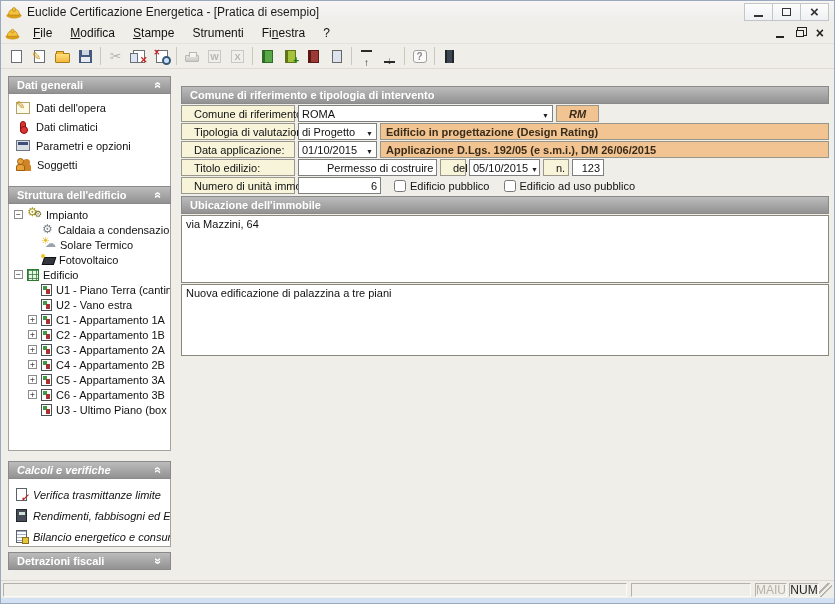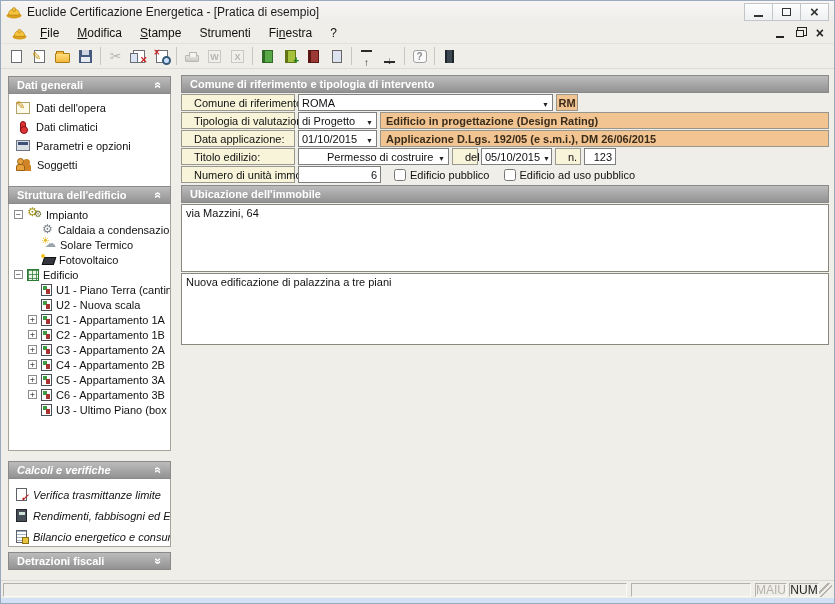--- a/index.html
+++ b/index.html
@@ -10,21 +10,21 @@
   
   .titlebar{height:22px;background:linear-gradient(#f7f6f4,#efedea);display:flex;align-items:center;padding-left:5px;flex:none;}
   .titlebar .title{font-size:12px;color:#1a1a1a;margin-left:5px;white-space:nowrap;}
   .winbtns{margin-left:auto;display:flex;margin-right:5px;}
   .wbtn{width:29px;height:18px;border:1px solid #c2c6ca;background:linear-gradient(#fdfdfd,#eef0f2);display:flex;align-items:center;justify-content:center;margin-left:-1px;}
   .glyph-min{width:9px;height:2px;background:#333;margin-top:8px;}
   .glyph-max{width:9px;height:8px;border:1px solid #333;}
   .wbtn.close::before{content:"×";font-size:15px;font-weight:bold;color:#333;line-height:12px;}
 
   
-  .menubar{height:21px;display:flex;align-items:center;padding-left:11px;flex:none;border-bottom:1px solid #e4e2dc;}
+  .menubar{height:21px;display:flex;align-items:center;padding-left:4px;flex:none;border-bottom:1px solid #e4e2dc;}
   .menu-items{display:flex;align-items:center;margin-left:4px;}
   .menu-item{font-size:12px;color:#111;padding:2px 9px;white-space:nowrap;}
   .mdi{margin-left:auto;display:flex;align-items:center;gap:12px;padding-right:10px;}
   .mdi-min{width:8px;height:2px;background:#222;margin-top:7px;}
   .mdi-restore{width:8px;height:7px;border:1px solid #222;background:#f0efe9;box-shadow:2px -2px 0 0 #f0efe9,2px -2px 0 1px #222;}
   .mdi-close::before{content:"×";font-size:14px;font-weight:bold;color:#222;line-height:10px;}
 
   
   .toolbar{height:25px;display:flex;align-items:center;padding:0 4px;flex:none;border-bottom:1px solid #dddbd4;}
   .tb-btn{width:23px;height:21px;display:flex;align-items:center;justify-content:center;flex:none;}
@@ -116,31 +116,31 @@
   .ti-suncloud::after{content:"☁";position:absolute;left:4px;top:-1px;font-size:11px;color:#9aa3ac;}
   .ti-solar{width:14px;height:13px;}
   .ti-solar::before{content:"";position:absolute;left:2px;top:4px;width:10px;height:6px;background:#33373d;transform:skewX(-18deg);border:1px solid #111;}
   .ti-solar::after{content:"";position:absolute;left:0;top:1px;width:4px;height:4px;background:#eec428;border-radius:50%;}
   .ti-building{width:12px;height:12px;border:1px solid #2d7a33;background:#e9f4e9;background-image:linear-gradient(rgba(45,122,51,.75) 1px,transparent 1px),linear-gradient(90deg,rgba(45,122,51,.75) 1px,transparent 1px);background-size:4px 4px;}
   .ti-unit{width:11px;height:12px;background:#fff;border:1px solid #4a4f55;}
   .ti-unit::before{content:"";position:absolute;left:1px;top:1px;width:4px;height:4px;background:#3f9b44;}
   .ti-unit::after{content:"";position:absolute;right:1px;bottom:1px;width:4px;height:5px;background:#a83232;}
 
   
-  .main{position:absolute;left:180px;top:6px;width:648px;}
+  .main{position:absolute;left:180px;top:17px;width:648px;}
   .frow{display:flex;height:17px;margin-top:1px;}
   .frow>*+*{margin-left:3px;}
   .flabel{background:#f7f4da;border:1px solid #9a988c;font-size:11px;color:#111;display:flex;align-items:center;padding:0 12px;white-space:nowrap;}
   .finfo{background:#f2c492;border:1px solid #98968a;font-size:11px;font-weight:bold;color:#3a2c1a;display:flex;align-items:center;padding:0 5px;white-space:nowrap;overflow:hidden;}
   .combo{display:flex;align-items:center;background:#fff;border:1px solid #7f7f7f;padding:0 3px;font-size:11px;color:#111;overflow:hidden;white-space:nowrap;}
   .carrow{margin-left:auto;padding-left:3px;}
   .carrow::before{content:"▼";font-size:7px;color:#222;}
   .tinput{border:1px solid #7f7f7f;background:#fff;font-family:"Liberation Sans",sans-serif;font-size:11px;color:#111;padding:0 3px;height:17px;}
-  .w114{width:114px;flex:none;} .w255{width:255px;flex:none;} .w27{width:22px;flex:none;justify-content:center;}
-  .w79{width:79px;flex:none;} .w139{width:151px;flex:none;padding-left:28px;} .w24{width:24px;flex:none;}
+  .w114{width:114px;flex:none;} .w255{width:255px;flex:none;} .w27{width:43px;flex:none;justify-content:center;font-style:italic;}
+  .w79{width:79px;flex:none;} .w139{width:139px;flex:none;padding-left:28px;} .w24{width:24px;flex:none;}
   .w71{width:71px;flex:none;} .w21{width:21px;flex:none;} .w32{width:32px;flex:none;text-align:right;}
   .w83{width:83px;flex:none;text-align:right;}
   .grow{flex:1;min-width:0;}
   .cbwrap{display:flex;align-items:center;font-size:11px;color:#111;white-space:nowrap;}
   .cbwrap input{width:12px;height:12px;margin:0 4px 0 0;}
   .cb1{margin-left:13px !important;} .cb2{margin-left:14px !important;}
   .sechead2{margin-top:2px;}
   .sechead3{margin-top:4px;}
   .tarea{display:block;width:648px;border:1px solid #8a887c;background:#fff;font-family:"Liberation Sans",sans-serif;font-size:11px;color:#111;padding:2px 4px;resize:none;margin-top:1px;}
   .ta1{height:68px;} .ta2{height:72px;}
@@ -329,21 +329,21 @@
               <span class="lbl">Edificio</span>
             </div>
             <div class="tree-row lv1">
               <span class="tspace"></span>
               <span class="icon ti-unit"></span>
               <span class="lbl">U1 - Piano Terra (cantine e</span>
             </div>
             <div class="tree-row lv1">
               <span class="tspace"></span>
               <span class="icon ti-unit"></span>
-              <span class="lbl">U2 - Nuova scala</span>
+              <span class="lbl">U2 - Vano estra</span>
             </div>
             <div class="tree-row lv1">
               <span class="texp">+</span>
               <span class="icon ti-unit"></span>
               <span class="lbl">C1 - Appartamento 1A</span>
             </div>
             <div class="tree-row lv1">
               <span class="texp">+</span>
               <span class="icon ti-unit"></span>
               <span class="lbl">C2 - Appartamento 1B</span>

